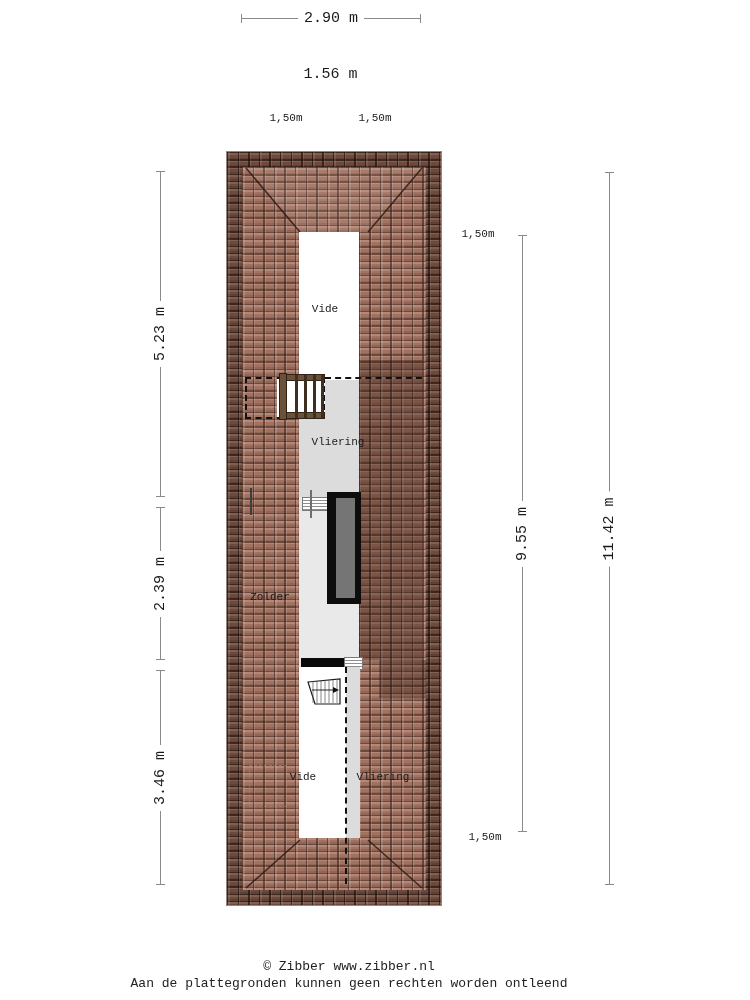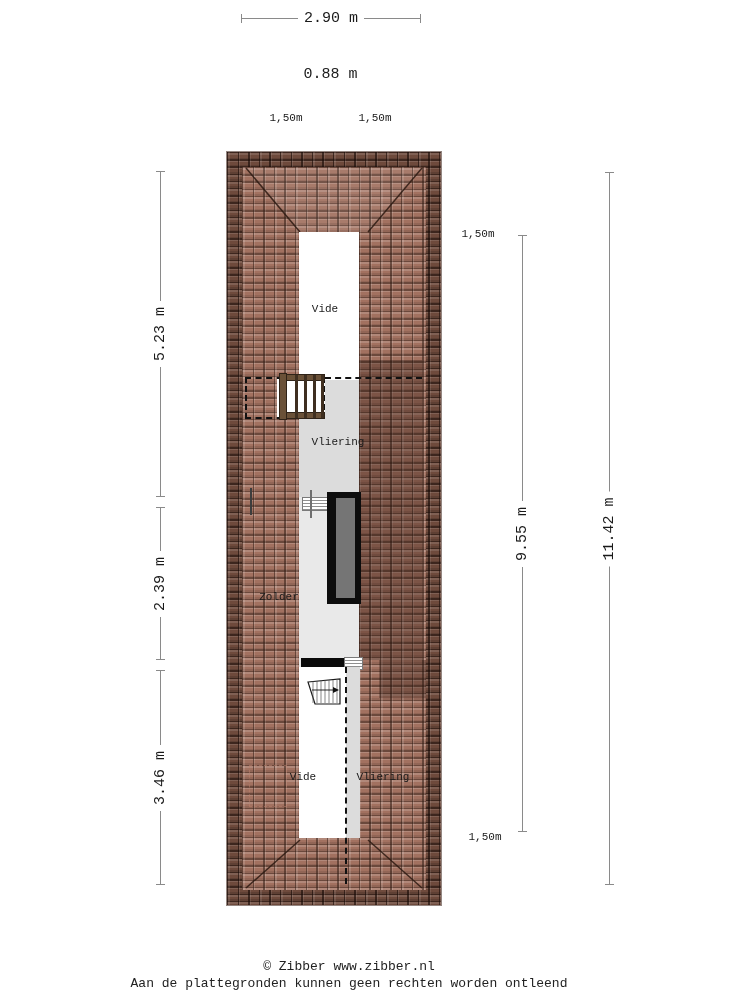--- a/index.html
+++ b/index.html
@@ -64,21 +64,21 @@
 <div class="canvas">
 
   <div class="hdim" style="left:232px; top:18px; width:180px;">
     <span class="tick t-l"></span>
     <span class="tick t-r"></span>
     <span class="lbl">2.90 m</span>
   </div>
   <div class="hdim" style="left:295px; top:74px; width:53px;">
     <span class="tick t-l"></span>
     <span class="tick t-r"></span>
-    <span class="lbl">0.88 m</span>
+    <span class="lbl">1.56 m</span>
   </div>
   <div class="dim-small" style="left:277px; top:118px;">1,50m</div>
   <div class="dim-small" style="left:366px; top:118px;">1,50m</div>
 
   <div class="vdim" style="left:151px; top:171px; height:326px;">
     <span class="tick t-t"></span>
     <span class="tick t-b"></span>
     <span class="lbl">5.23 m</span>
   </div>
   <div class="vdim" style="left:151px; top:507px; height:153px;">
@@ -161,21 +161,21 @@
       <line x1="26" y1="2" x2="26" y2="25" stroke="#555" stroke-width="0.7"></line>
       <line x1="30" y1="1" x2="30" y2="25" stroke="#555" stroke-width="0.7"></line>
       <line x1="5" y1="12" x2="26" y2="12" stroke="#111" stroke-width="0.9"></line>
       <polygon points="26,9 32,12 26,15" fill="#111"></polygon>
     </svg>
 
     <div class="abs" style="left:22px; top:613px; width:38px; height:42px; border:1.5px dashed rgba(190,130,110,0.55); box-sizing:border-box;"></div>
 
     <div class="room-label" style="left:98px; top:157px;">Vide</div>
     <div class="room-label" style="left:111px; top:290px;">Vliering</div>
-    <div class="room-label" style="left:52px; top:445px;">Zolder</div>
+    <div class="room-label" style="left:43px; top:445px;">Zolder</div>
     <div class="room-label" style="left:76px; top:625px;">Vide</div>
     <div class="room-label" style="left:156px; top:625px;">Vliering</div>
   </div>
 
   <div class="footer">
     <div>© Zibber www.zibber.nl</div>
     <div>Aan de plattegronden kunnen geen rechten worden ontleend</div>
   </div>
 
 </div>

